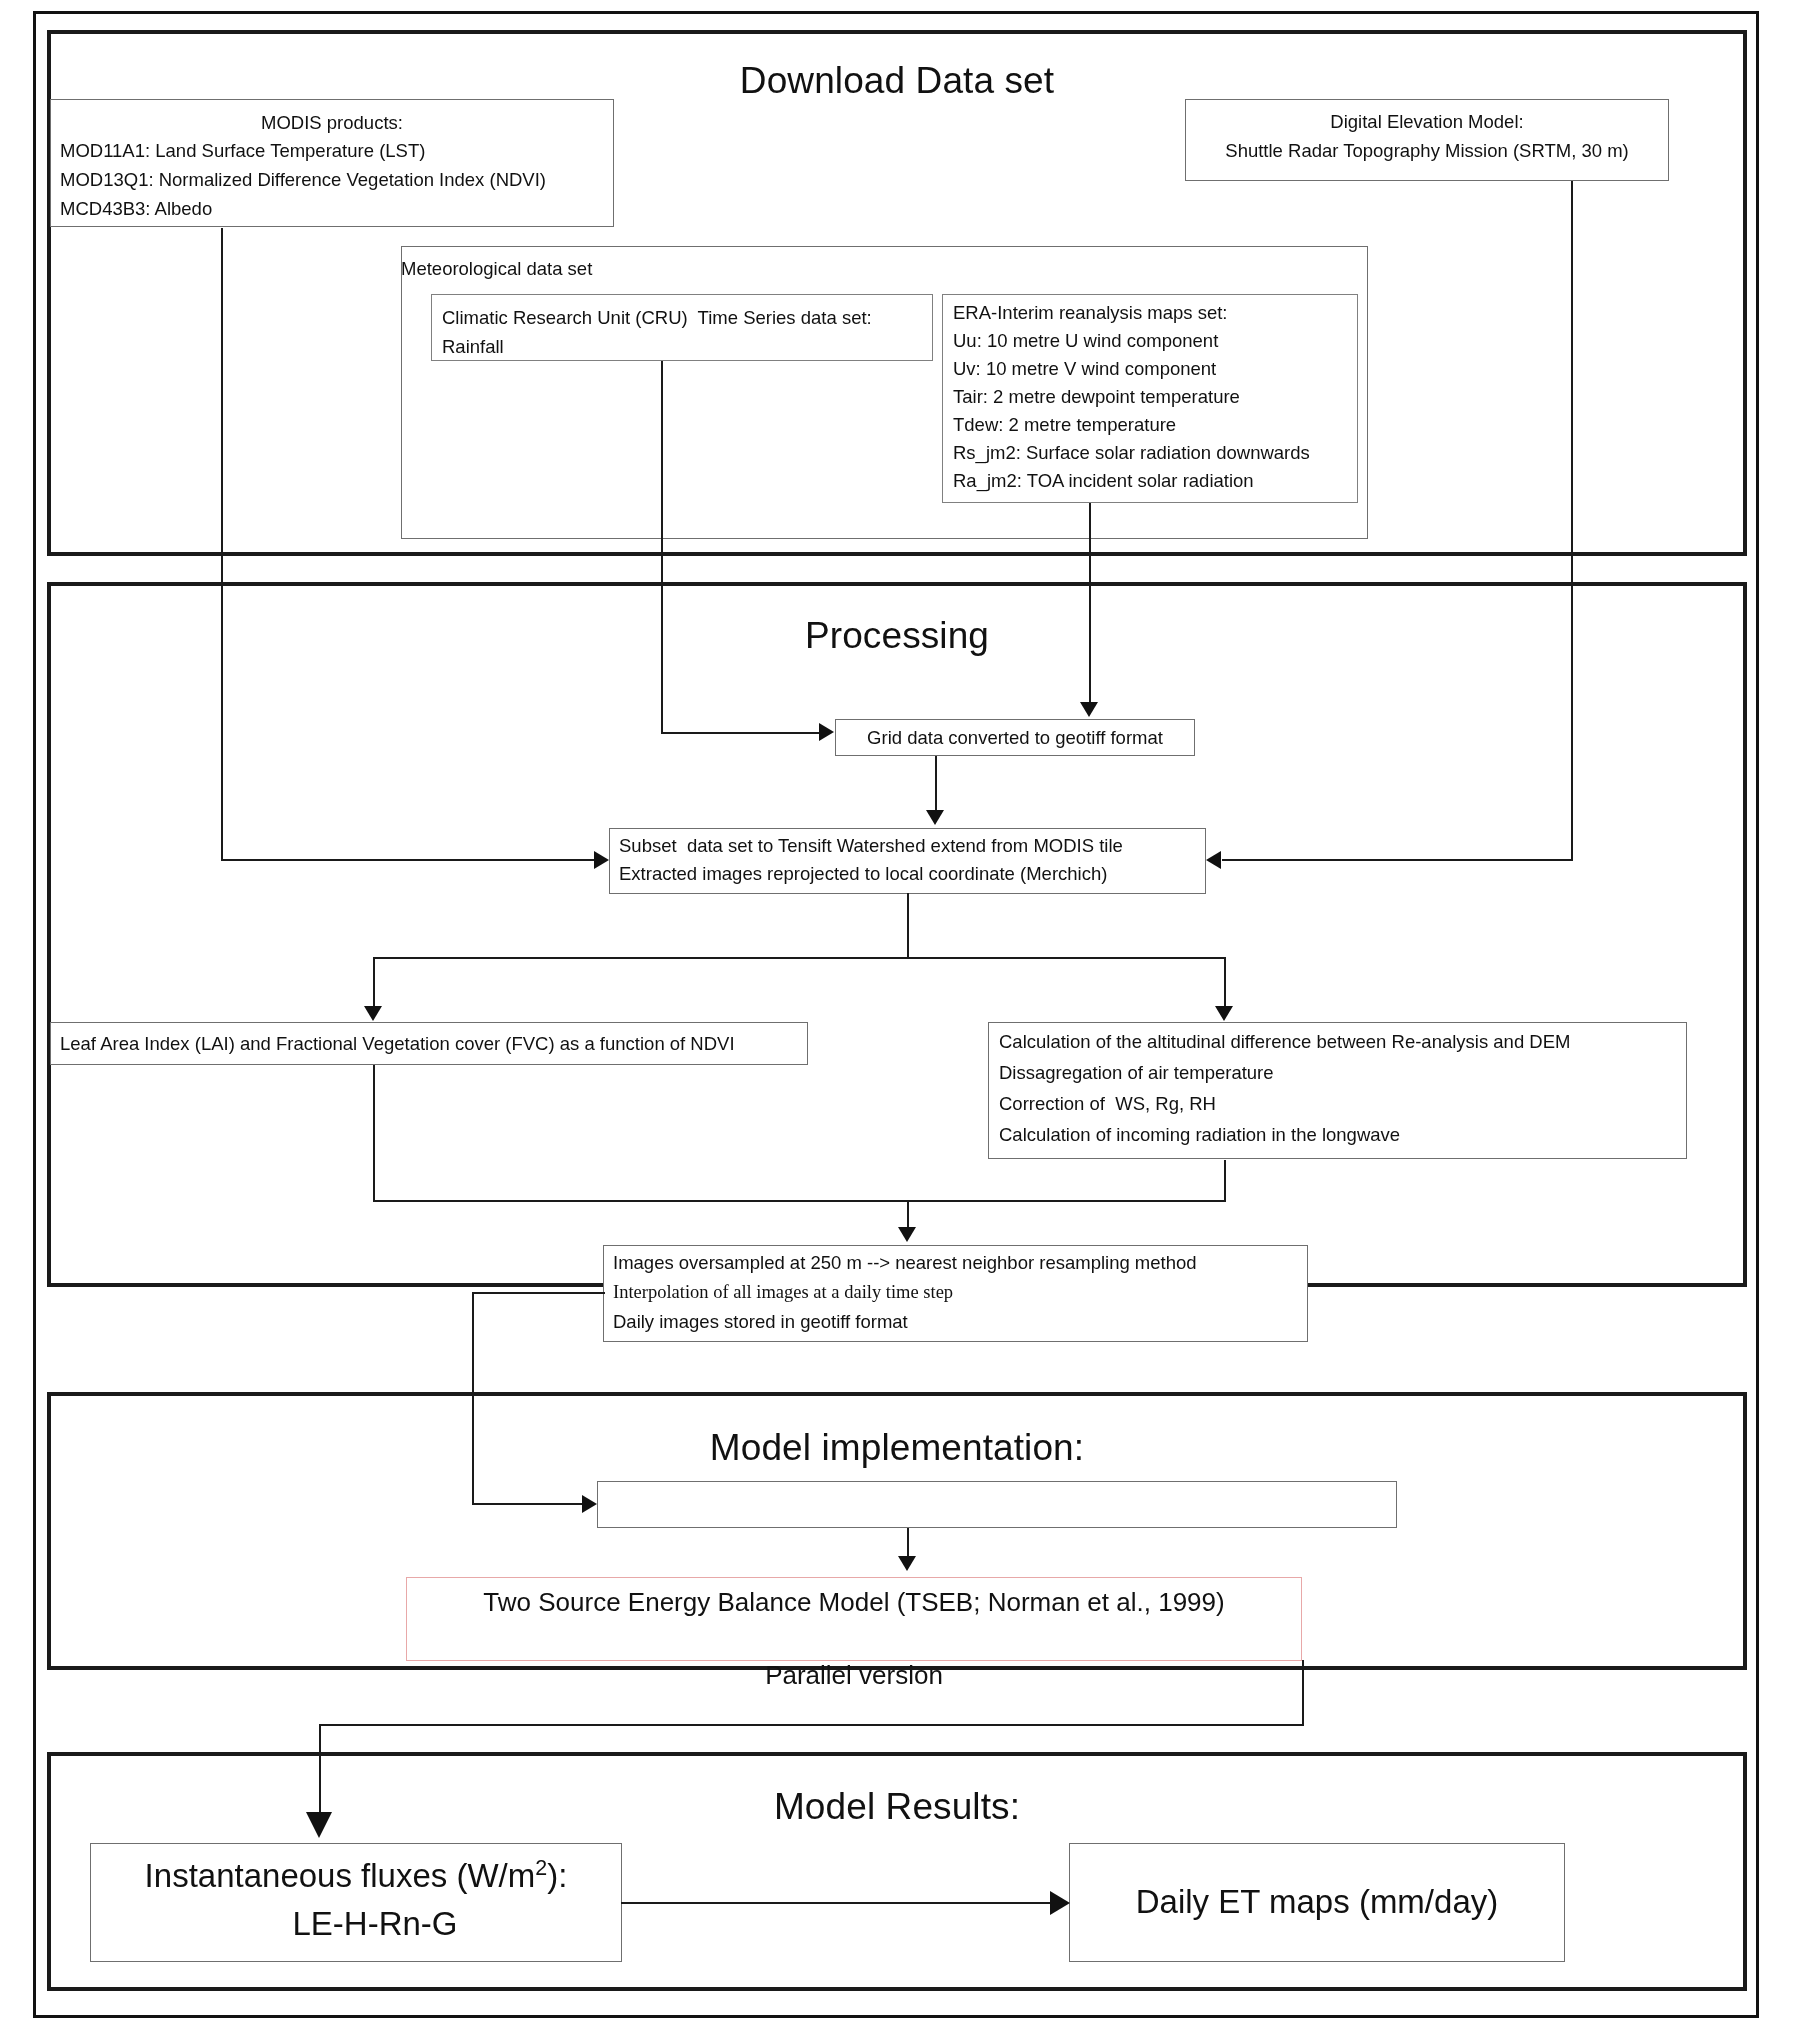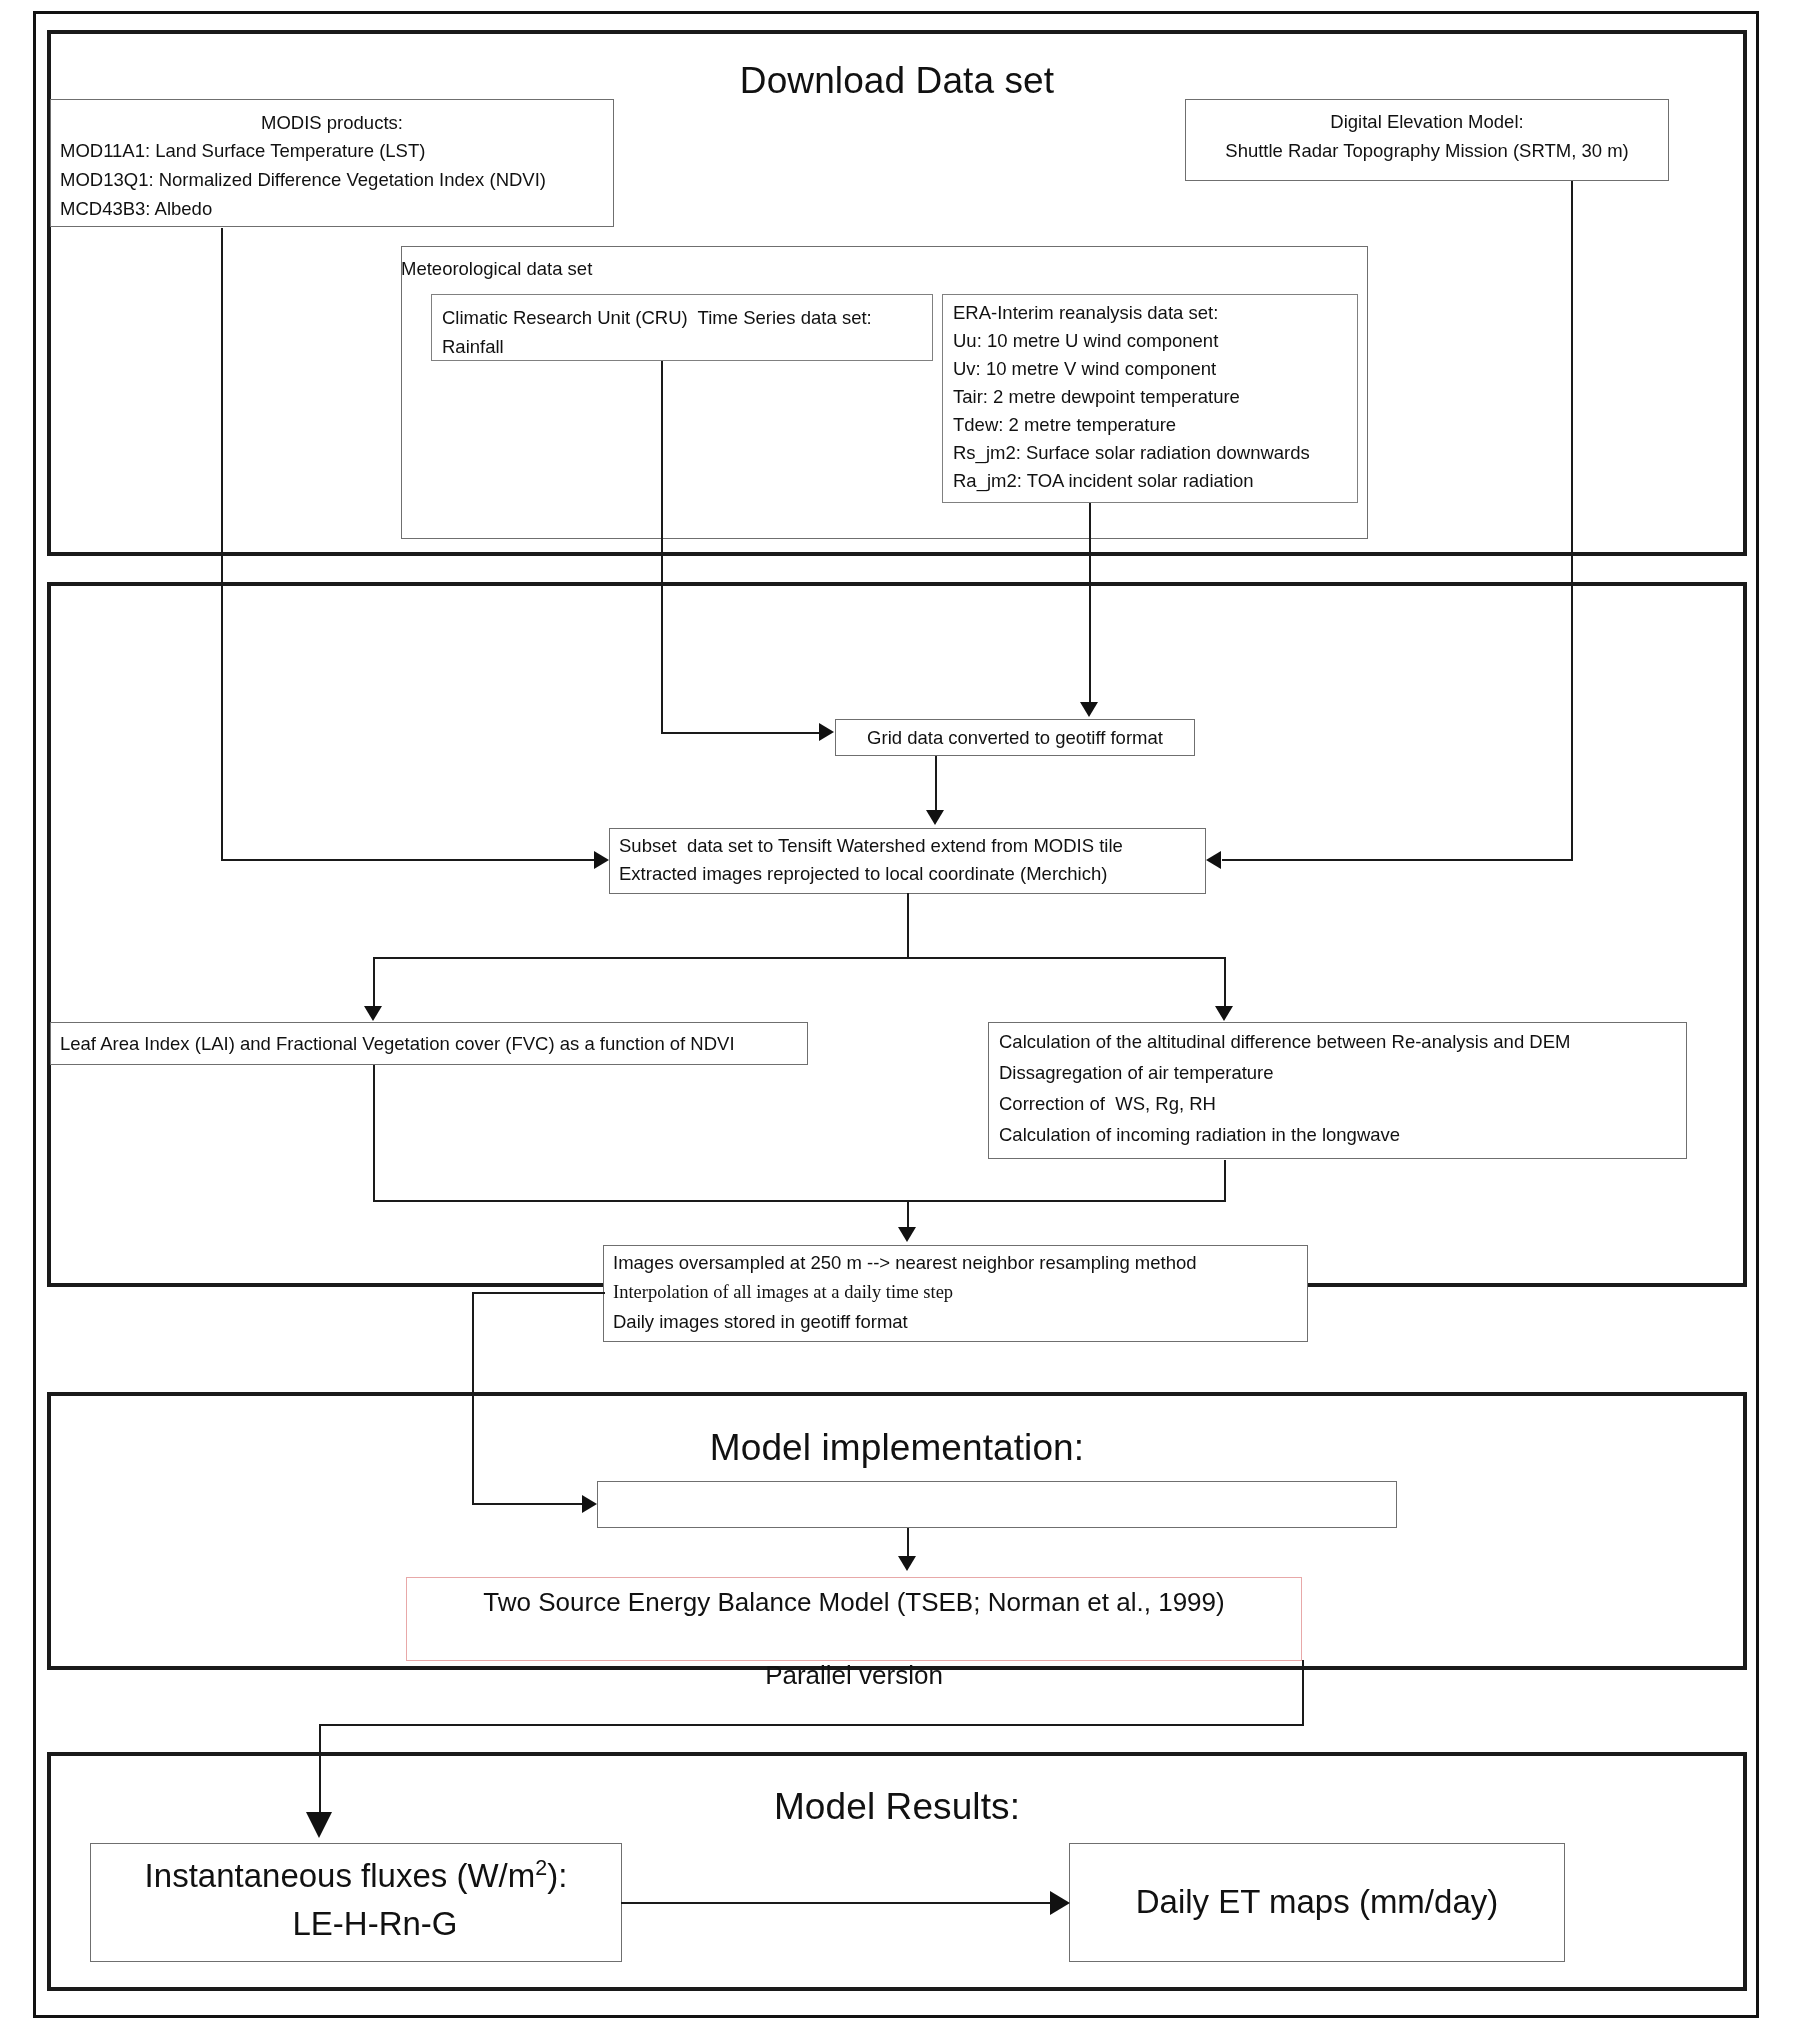--- a/index.html
+++ b/index.html
@@ -76,29 +76,30 @@
   <div class="txt f31 c" style="left:1185px;top:139px;width:484px;text-align:center;">Shuttle Radar Topography Mission (SRTM, 30 m)</div>
 
   <div class="abs box" style="left:401px;top:246px;width:967px;height:293px;"></div>
   <div class="txt f31 c" style="left:401px;top:257px;width:967px;text-align:left;">Meteorological data set</div>
 
   <div class="abs box thin" style="left:431px;top:294px;width:502px;height:67px;"></div>
   <div class="txt f31" style="left:442px;top:306px;">Climatic Research Unit (CRU)  Time Series data set:</div>
   <div class="txt f31" style="left:442px;top:335px;">Rainfall</div>
 
   <div class="abs box thin" style="left:942px;top:294px;width:416px;height:209px;"></div>
-  <div class="txt f31" style="left:953px;top:301px;">ERA-Interim reanalysis data set:</div>
+  <div class="txt f31" style="left:953px;top:301px;">ERA-Interim reanalysis maps set:</div>
   <div class="txt f31" style="left:953px;top:329px;">Uu: 10 metre U wind component</div>
   <div class="txt f31" style="left:953px;top:357px;">Uv: 10 metre V wind component</div>
   <div class="txt f31" style="left:953px;top:385px;">Tair: 2 metre dewpoint temperature</div>
   <div class="txt f31" style="left:953px;top:413px;">Tdew: 2 metre temperature</div>
   <div class="txt f31" style="left:953px;top:441px;">Rs_jm2: Surface solar radiation downwards</div>
   <div class="txt f31" style="left:953px;top:469px;">Ra_jm2: TOA incident solar radiation</div>
 
   <div class="abs section" style="left:47px;top:582px;width:1700px;height:705px;"></div>
+  <div class="section-title f62" style="left:47px;top:591px;width:1700px;">Processing</div>
 
   <div class="abs box" style="left:835px;top:719px;width:360px;height:37px;"></div>
   <div class="txt f31 c" style="left:835px;top:726px;width:360px;text-align:center;">Grid data converted to geotiff format</div>
 
   <div class="abs box" style="left:609px;top:828px;width:597px;height:66px;"></div>
   <div class="txt f31" style="left:619px;top:834px;">Subset  data set to Tensift Watershed extend from MODIS tile</div>
   <div class="txt f31" style="left:619px;top:862px;">Extracted images reprojected to local coordinate (Merchich)</div>
 
   <div class="abs box" style="left:50px;top:1022px;width:758px;height:43px;"></div>
   <div class="txt f31" style="left:60px;top:1032px;">Leaf Area Index (LAI) and Fractional Vegetation cover (FVC) as a function of NDVI</div>

